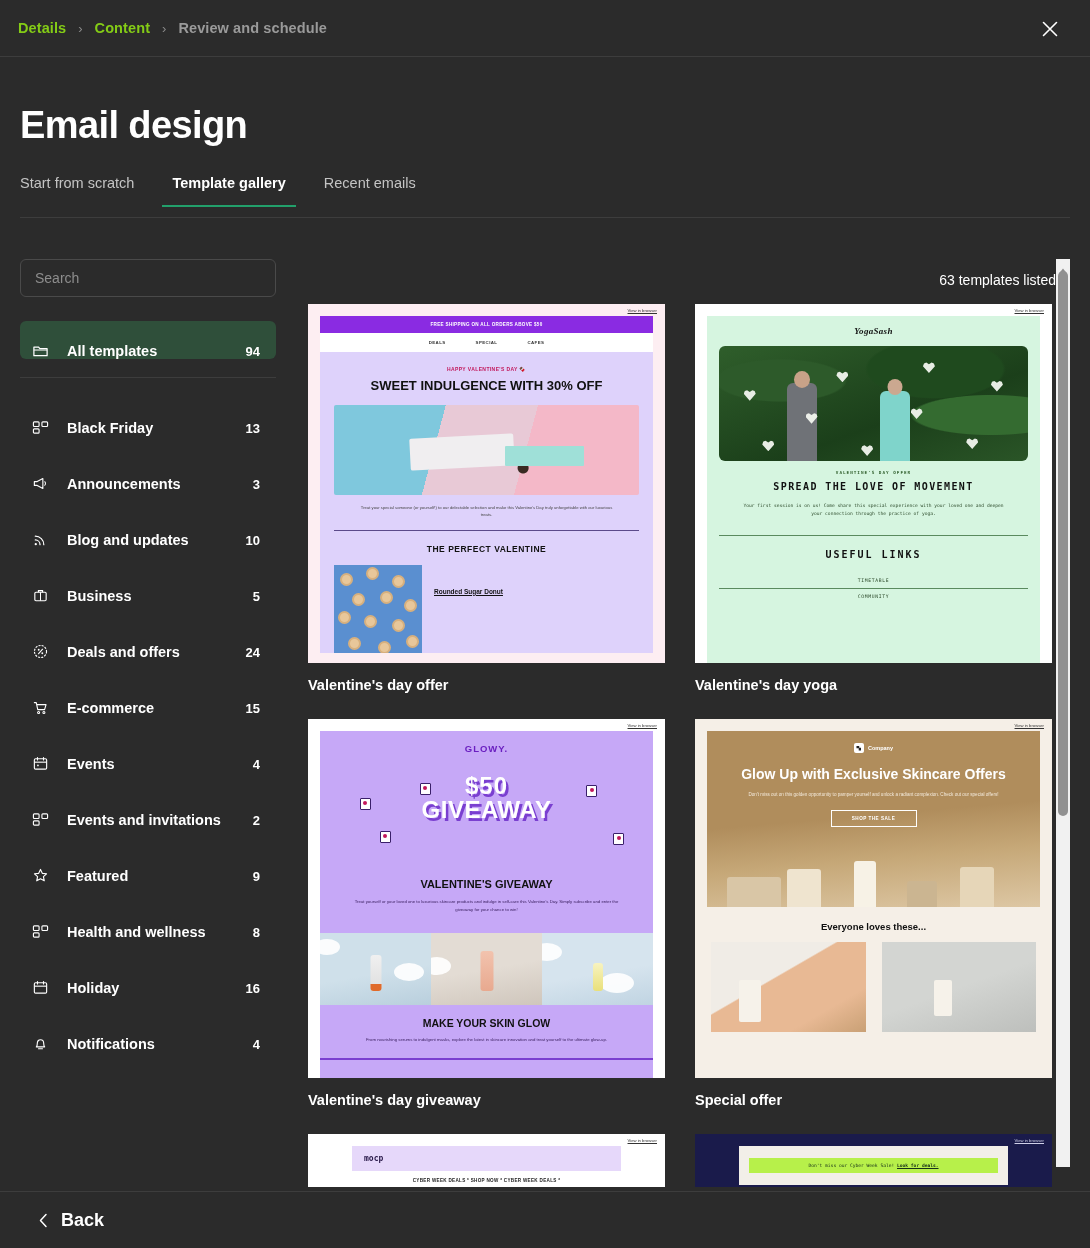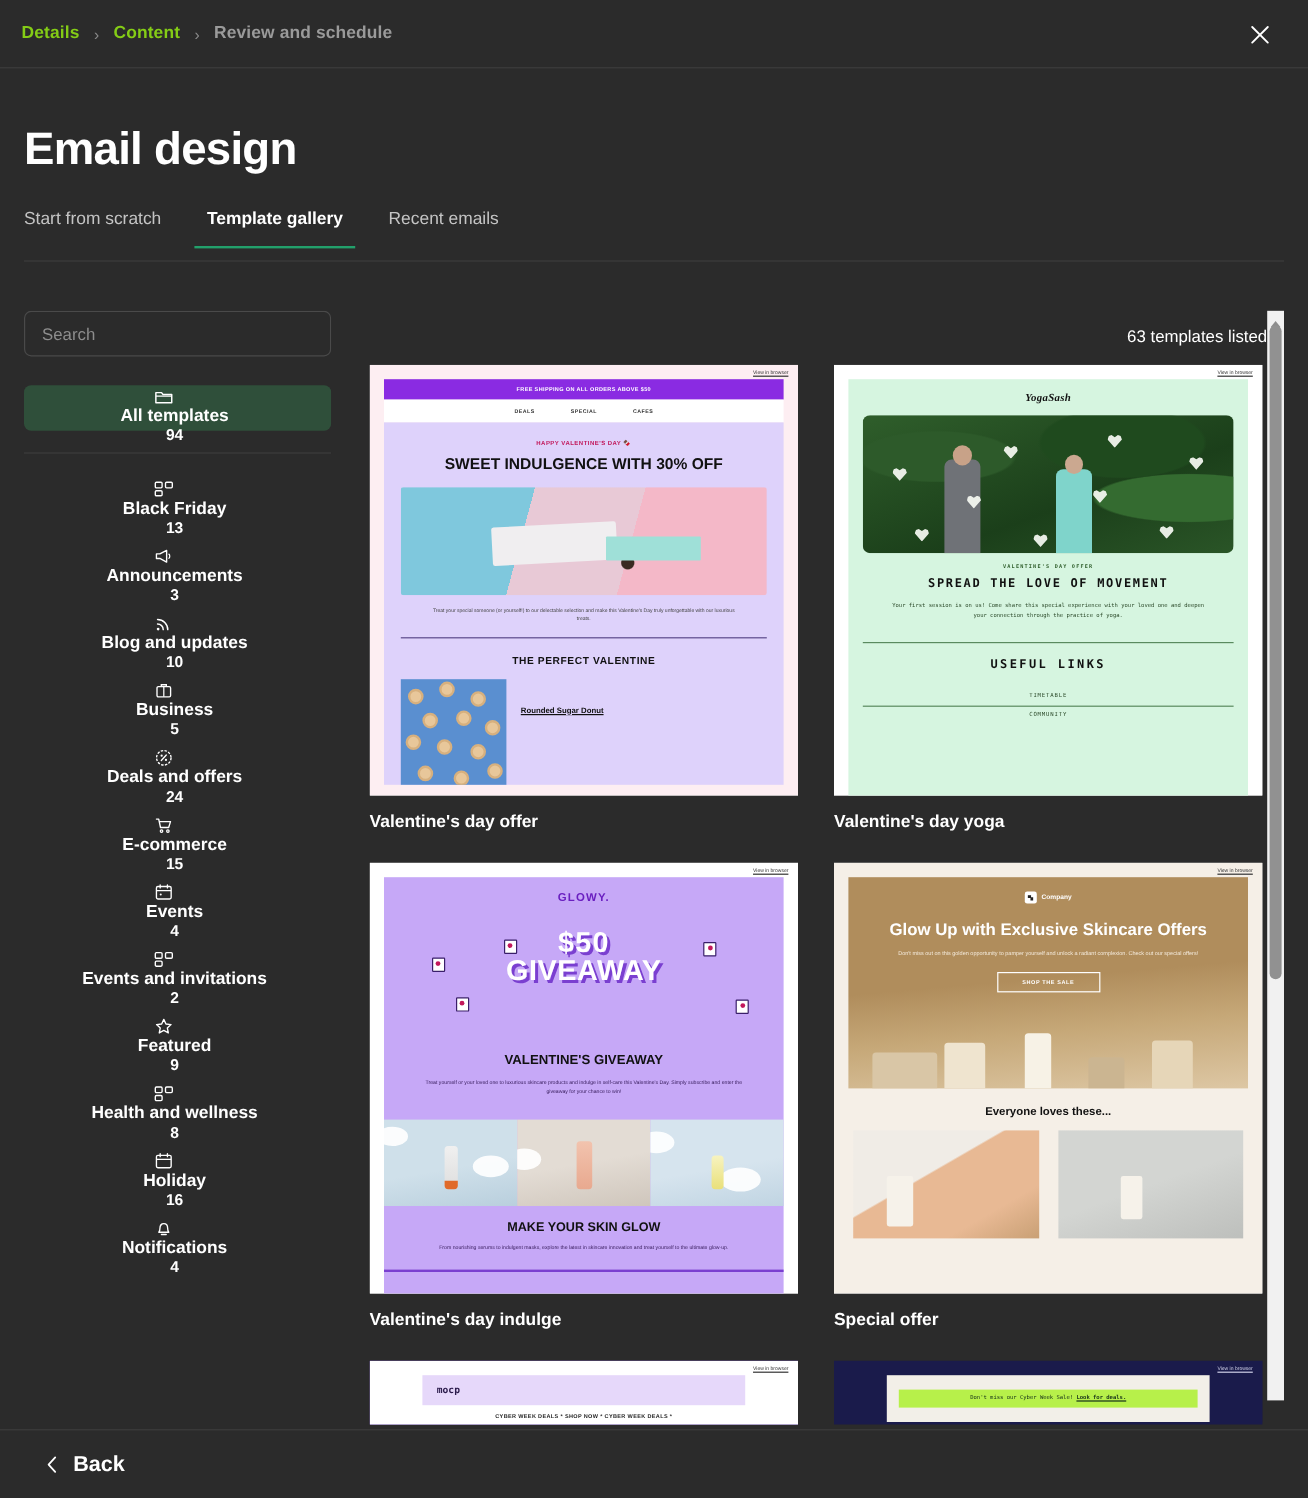--- a/index.html
+++ b/index.html
@@ -73,26 +73,25 @@
     border: 1px solid #4a4a4a; border-radius: 6px;
     color: #ffffff; font-size: 14px;
     padding: 0 14px;
     outline: none;
     font-family: "Liberation Sans", sans-serif;
   }
   .search-box::placeholder { color: #8d8d8d; }
 
   .cat-list { margin-top: 24px; }
   .cat-item {
-    display: flex; align-items: center;
+    display: flex; align-items: flex-end;
     height: 38px; border-radius: 6px;
     padding: 0 16px 0 11px;
     margin-bottom: 18px;
     cursor: pointer;
-    flex-direction: column;
   }
   .cat-item.selected { background: #2f4f3a; }
   .cat-icon {
     width: 18px; height: 18px; flex: 0 0 18px;
     margin-right: 18px;
     display: flex; align-items: center; justify-content: center;
   }
   .cat-icon svg { display: block; }
   .cat-label {
     flex: 1; font-size: 14.5px; font-weight: bold; color: #ffffff;
@@ -711,21 +710,21 @@
                   <div class="cloud" style="left:58px;top:40px;width:34px;height:20px"></div>
                   <div class="tube tube3"></div>
                 </div>
               </div>
               <div class="head3">MAKE YOUR SKIN GLOW</div>
               <div class="blurb2">From nourishing serums to indulgent masks, explore the latest in skincare innovation and treat yourself to the ultimate glow-up.</div>
               <div class="hr"></div>
             </div>
           </div>
         </div>
-        <div class="card-title">Valentine's day indulge</div>
+        <div class="card-title">Valentine's day giveaway</div>
       </div>
 
       <div class="card">
         <div class="thumb">
           <div class="em t4">
             <div class="viewbrowser">View in browser</div>
             <div class="pane">
               <div class="hero">
                 <div class="company">
                   <span class="cbox"></span>

